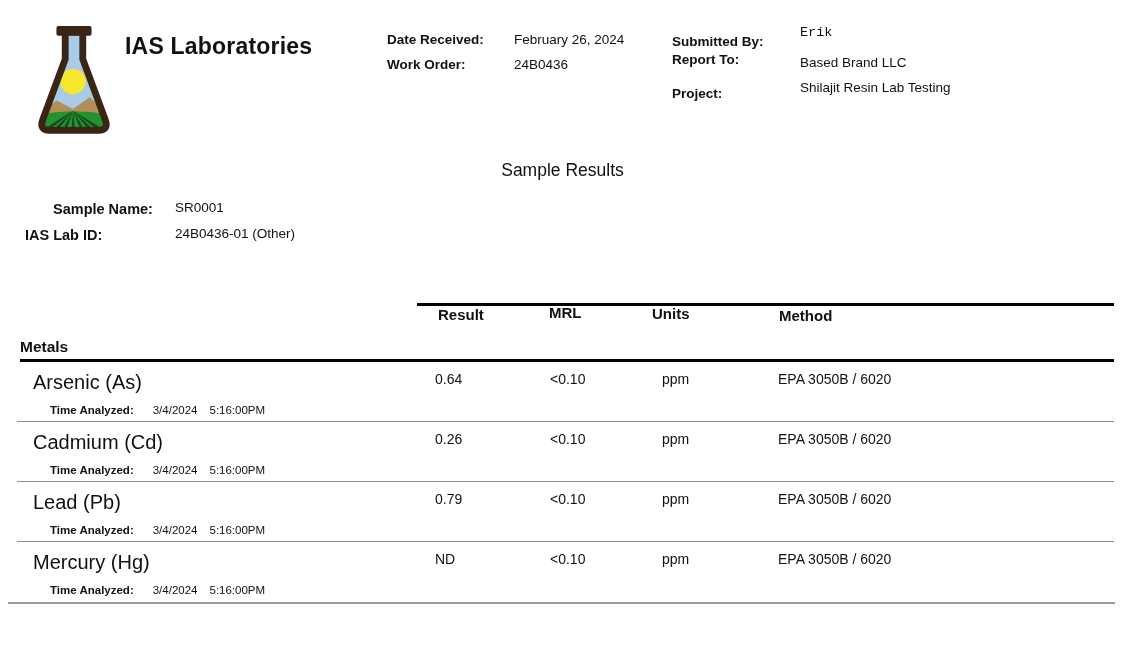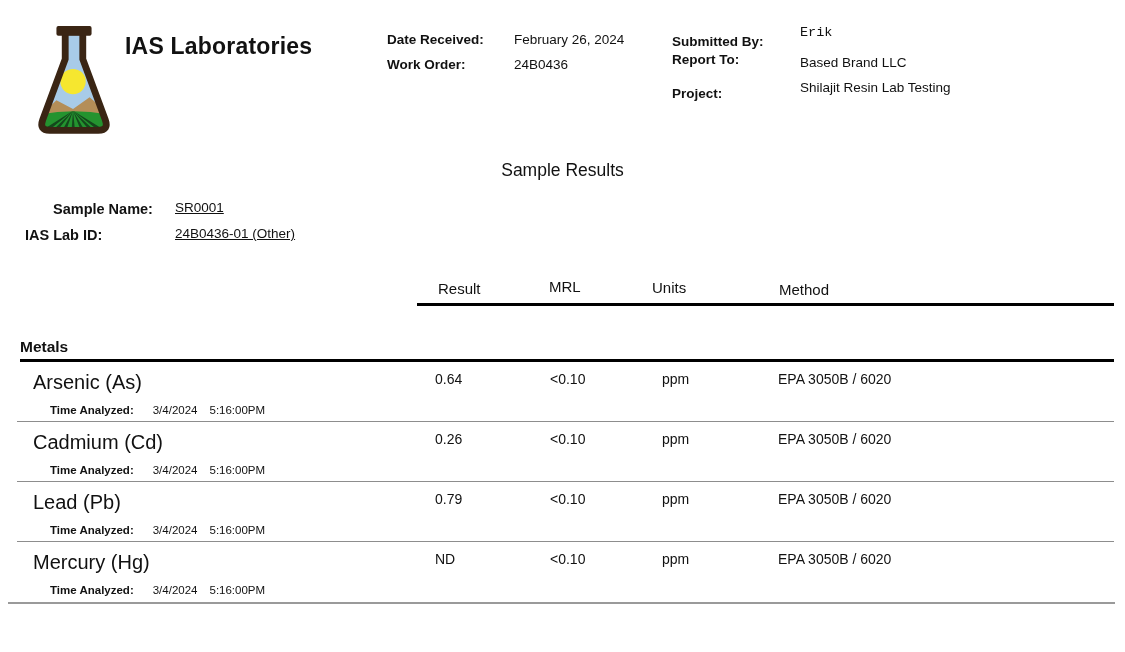--- a/index.html
+++ b/index.html
@@ -33,24 +33,24 @@
   .meta-value { font-size: 13.5px; }
 
   
   .report-title {
     left: 0; width: 1125px; top: 160px;
     text-align: center; font-size: 17.5px; font-weight: normal;
   }
 
   
   .sample-label { font-size: 14.5px; font-weight: bold; }
-  .sample-value { font-size: 13.5px; text-decoration: underline; }
+  .sample-value { font-size: 13.5px; }
 
   
-  .col-head { font-size: 15px; font-weight: normal; }
+  .col-head { font-size: 15px; font-weight: bold; margin-top: 26px; }
   .rule-black { background: #000000; height: 2.5px; }
   .section-title { left: 20px; top: 338px; font-size: 15.5px; font-weight: bold; }
 
   .rows { left: 17px; top: 362px; width: 1097px; }
   .t-row {
     position: relative;
     height: 60px;
     border-bottom: 1px solid #8d8d8d;
   }
   .t-row:last-child { border-bottom: none; }

